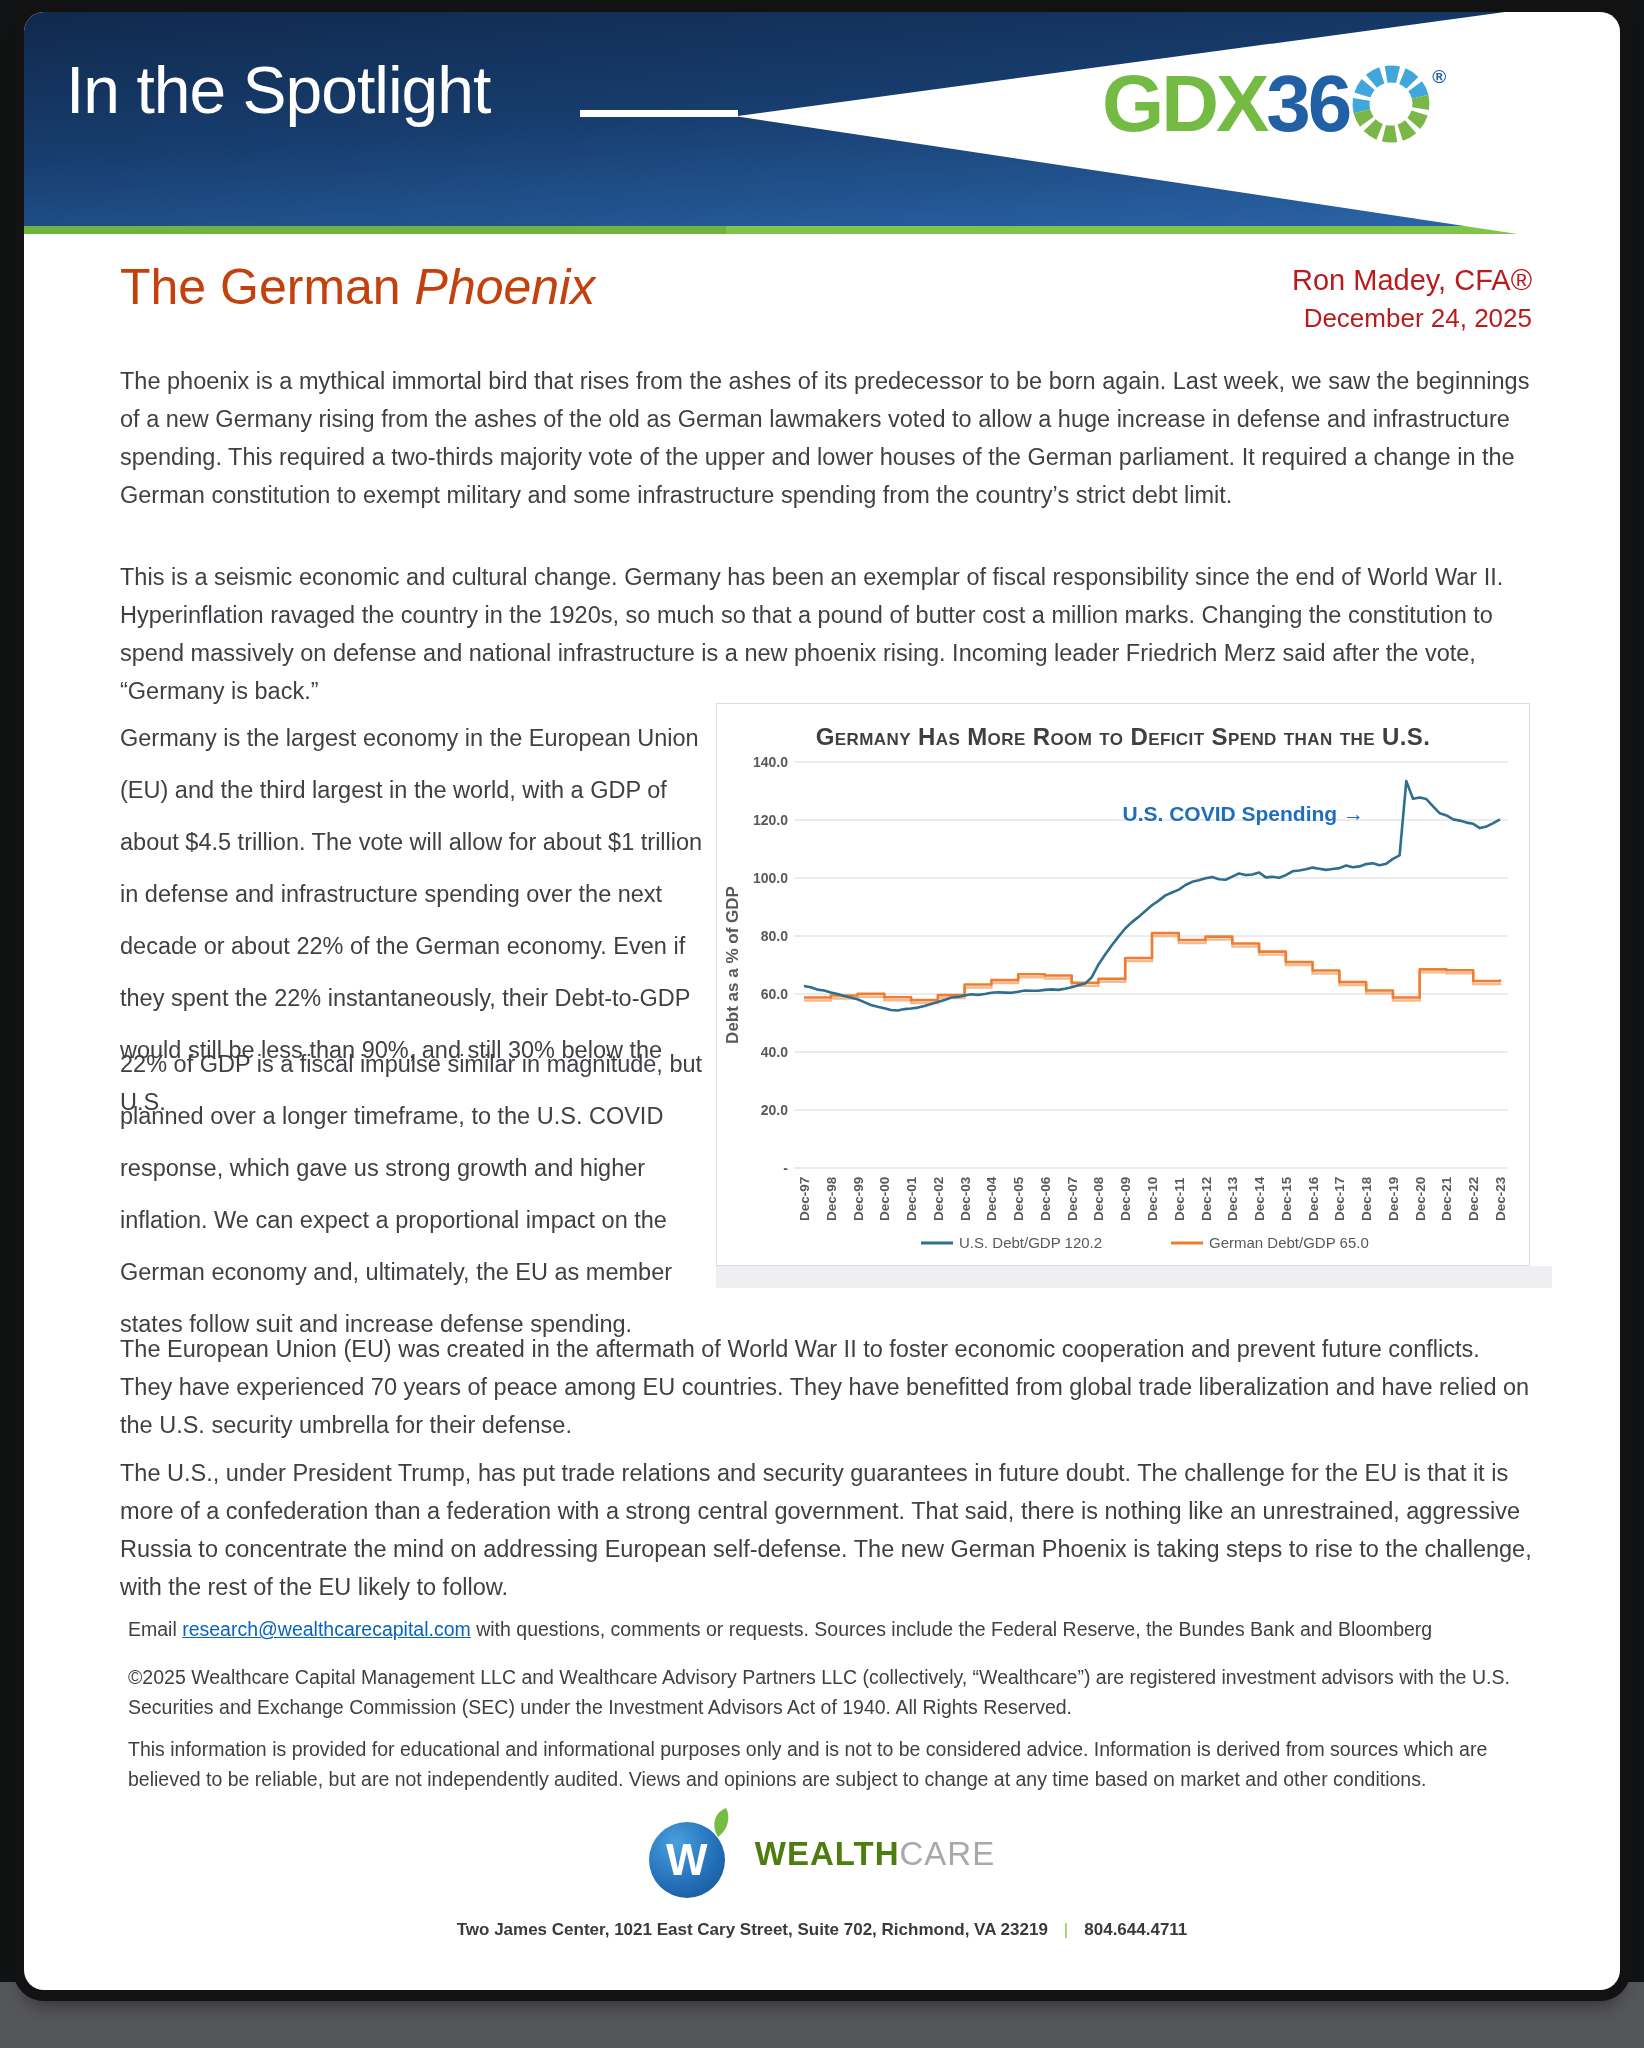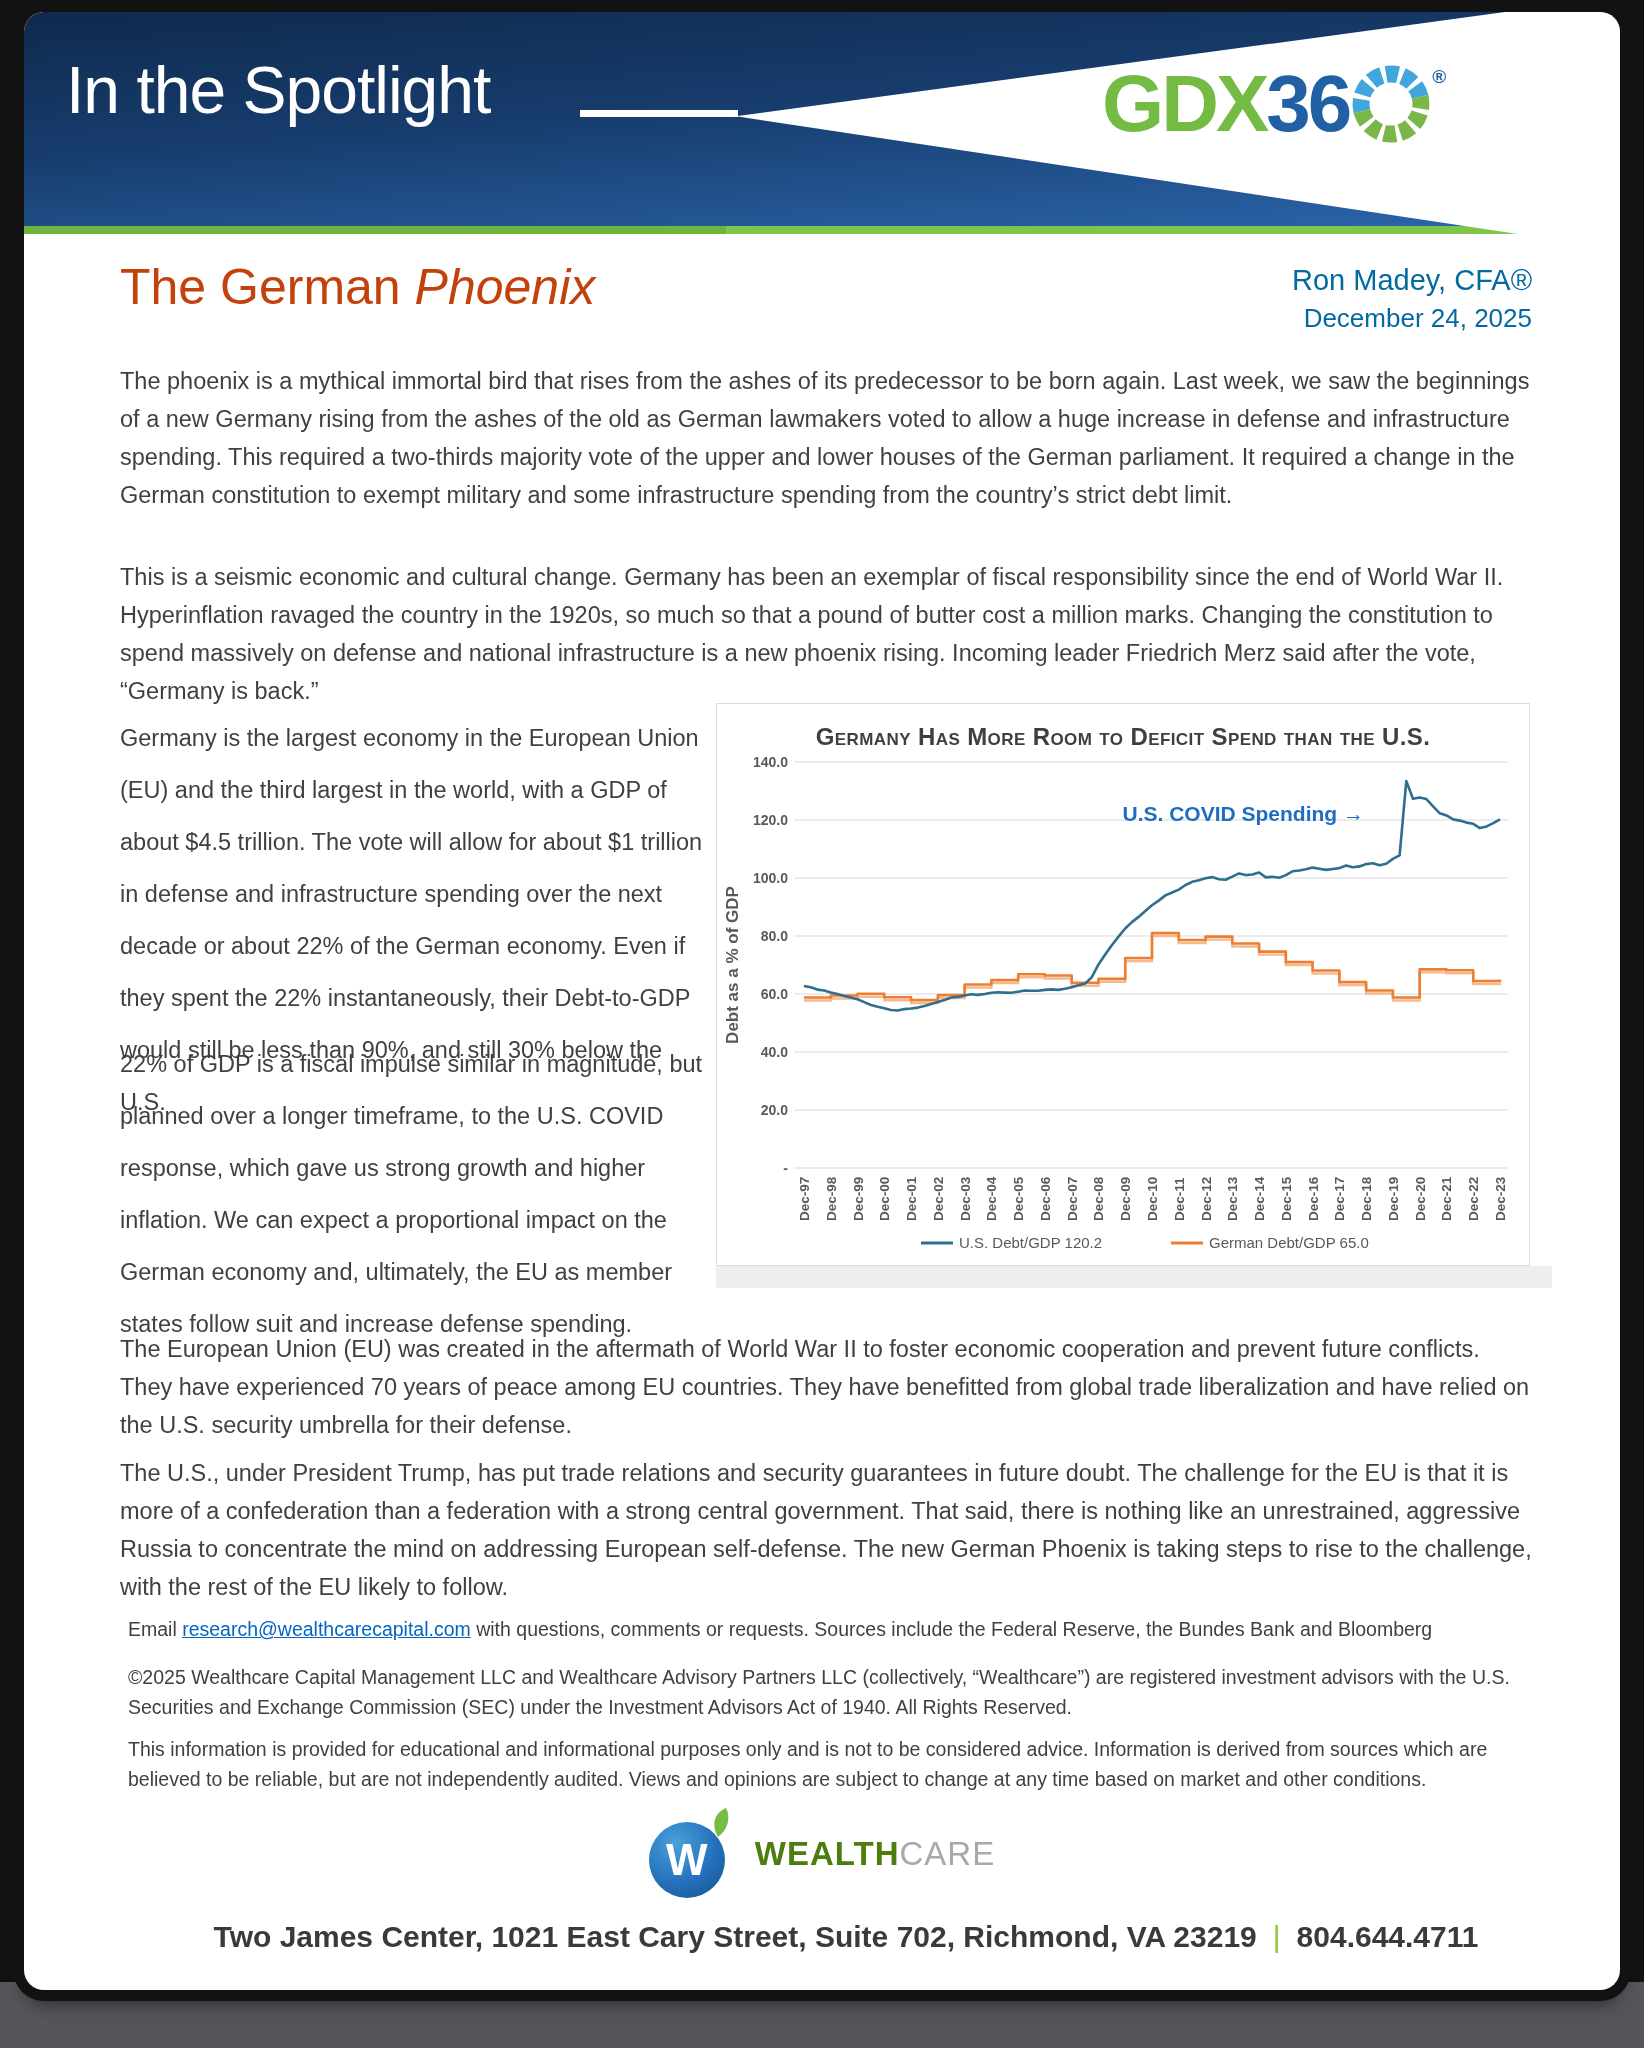--- a/index.html
+++ b/index.html
@@ -25,21 +25,21 @@
   .banner-dash{position:absolute;left:556px;top:98px;width:158px;height:7px;background:#ffffff;}
   .gdx-logo{position:absolute;left:1078px;top:52px;display:flex;align-items:center;}
   .gdx-g,.gdx-b{font-size:80px;font-weight:800;letter-spacing:-3px;line-height:1;}
   .gdx-g{color:#74bb44;}
   .gdx-b{color:#2160a5;}
   .gdx-ring{width:78px;height:78px;margin-left:3px;transform:rotate(-14deg);}
   .gdx-reg{color:#2160a5;font-size:19px;font-weight:700;align-self:flex-start;margin:2px 0 0 2px;}
   
   .article-title{position:absolute;left:96px;top:246px;font-size:50px;font-weight:400;color:#c2410c;}
   .article-title .it{font-style:italic;}
-  .byline-block{position:absolute;right:88px;top:252px;text-align:right;color:#0369a1;}
+  .byline-block{position:absolute;right:88px;top:252px;text-align:right;color:#b91c1c;}
   .byline{font-size:29px;}
   .dateline{font-size:26px;margin-top:6px;}
   .p{position:absolute;left:96px;width:1414px;font-size:23.5px;line-height:38px;color:#3f3f44;}
   .p.col{width:584px;line-height:52px;}
   
   .chart{position:absolute;left:692px;top:691px;width:814px;height:563px;}
   .chart-strip{position:absolute;left:692px;top:1254px;width:836px;height:22px;background:#efeff1;}
   
   .foot{position:absolute;left:104px;color:#3f3f44;font-size:19.5px;line-height:30px;}
   .email-line{top:1602px;width:1430px;}
@@ -50,21 +50,21 @@
   .wc-mark{position:relative;width:84px;height:84px;margin-right:22px;}
   .wc-circle{position:absolute;left:0;top:10px;width:76px;height:76px;border-radius:50%;
     background:radial-gradient(circle at 35% 28%,#4aa0dc 0%,#2470ba 55%,#15508f 100%);
     display:flex;align-items:center;justify-content:center;}
   .wc-circle span{color:#ffffff;font-size:44px;font-weight:700;}
   .wc-sprout{position:absolute;left:56px;top:-6px;width:30px;height:34px;}
   .wc-text{font-size:33px;letter-spacing:1px;}
   .wc-bold{color:#4d7c0f;font-weight:700;}
   .wc-light{color:#a7a9ac;font-weight:400;}
   .address{position:absolute;left:0;top:1908px;width:100%;text-align:center;
-    font-size:30px;font-weight:700;color:#3a3a3c;padding-left:24px;}
+    font-size:17px;font-weight:700;color:#3a3a3c;}
   .addr-divider{color:#8dc63f;padding:0 16px;font-weight:400;}
 </style>
 </head>
 <body>
 
 <div class="page">
 
   <div class="banner">
     <div class="banner-bg"></div>
     <div class="banner-green"></div>

